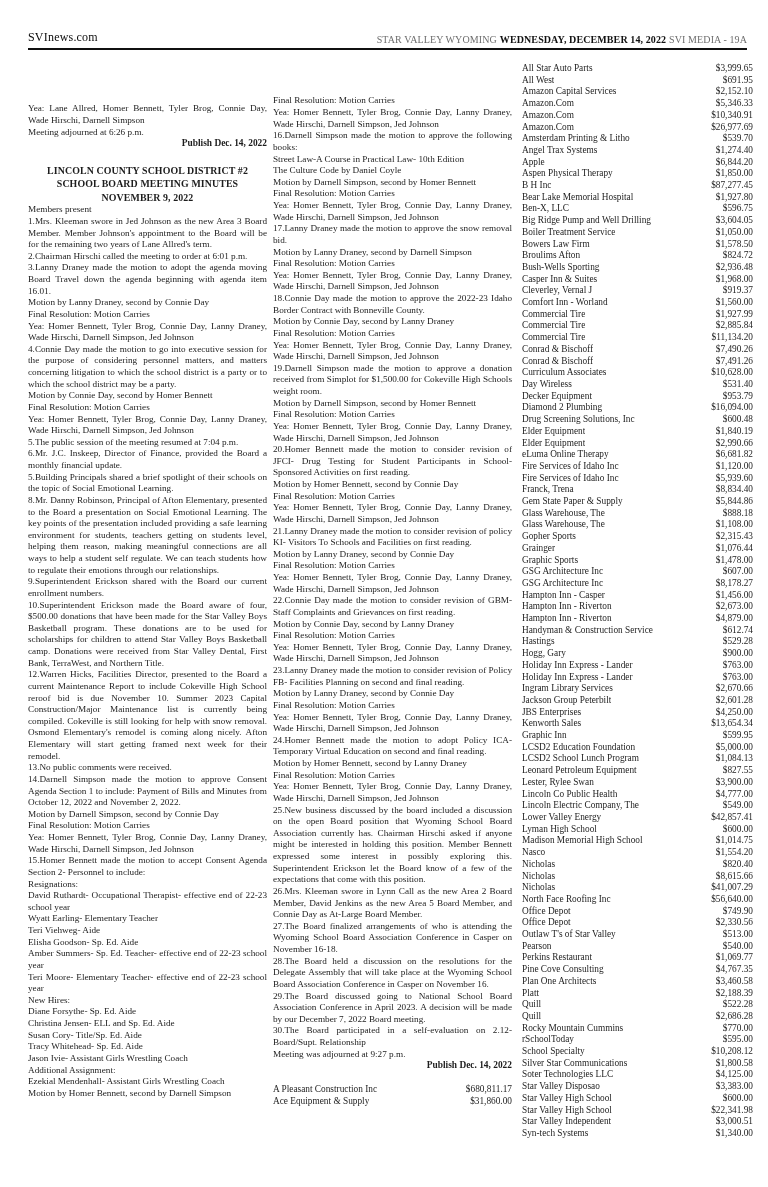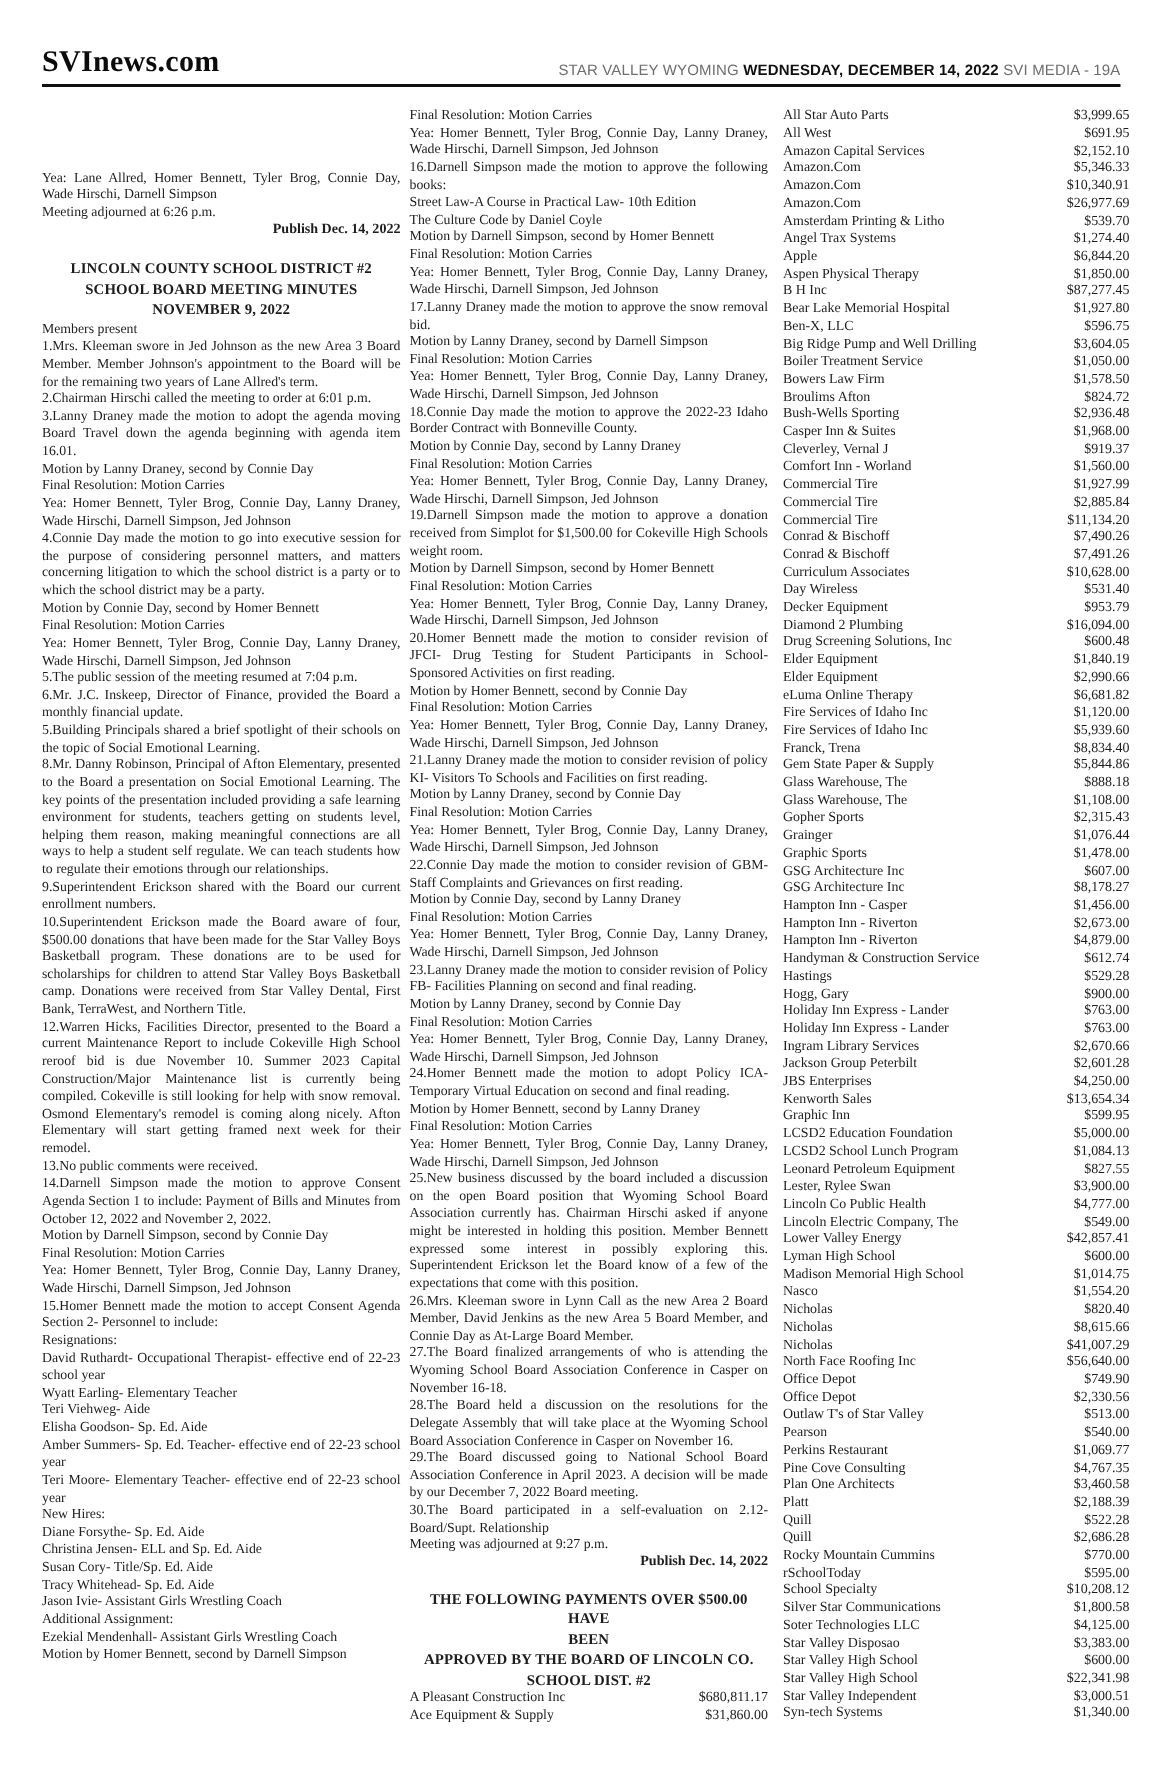--- a/index.html
+++ b/index.html
@@ -2,23 +2,23 @@
 <html><head>
 <meta charset="utf-8">
 <style>
   html,body{margin:0;padding:0;background:#ffffff;}
   body{width:768px;height:1187px;overflow:hidden;
        font-family:"Liberation Serif","DejaVu Serif",serif;color:#1d1d1d;
        -webkit-font-smoothing:antialiased;}
   .page{position:relative;width:768px;height:1187px;background:#fff;}
   .header{display:flex;justify-content:space-between;align-items:flex-end;
           margin:30px 21px 0 28px;}
-  .site{font-weight:700;font-size:20px;letter-spacing:.2px;color:#0b0b0b;
+  .site{font-weight:400;font-size:12px;letter-spacing:.2px;color:#0b0b0b;
         font-family:"Liberation Serif",serif;}
-  .meta{font-family:Liberation Sans, sans-serif;font-size:10px;
+  .meta{font-family:Liberation Serif, serif;font-size:10px;
         letter-spacing:.1px;color:#6e6e6e;white-space:nowrap;}
   .meta .m-bold{color:#111;font-weight:700;}
   .meta span{margin-left:3px;}
   .rule{border-top:2px solid #101010;margin:3px 21px 0 28px;}
   .cols{display:flex;align-items:center;margin:13px 20px 0 28px;}
   .col{flex:none;}
   .col-0{width:239px;}
   .col-1{width:239px;margin-left:6px;}
   .col-2{width:231px;margin-left:10px;}
   .para{font-size:9.2px;line-height:11.62px;text-align:justify;
@@ -136,26 +136,20 @@
         <div class="para">Yea: Homer Bennett, Tyler Brog, Connie Day, Lanny Draney, Wade Hirschi, Darnell Simpson, Jed Johnson</div>
         <div class="para">25.New business discussed by the board included a discussion on the open Board position that Wyoming School Board Association currently has. Chairman Hirschi asked if anyone might be interested in holding this position. Member Bennett expressed some interest in possibly exploring this. Superintendent Erickson let the Board know of a few of the expectations that come with this position.</div>
         <div class="para">26.Mrs. Kleeman swore in Lynn Call as the new Area 2 Board Member, David Jenkins as the new Area 5 Board Member, and Connie Day as At-Large Board Member.</div>
         <div class="para">27.The Board finalized arrangements of who is attending the Wyoming School Board Association Conference in Casper on November 16-18.</div>
         <div class="para">28.The Board held a discussion on the resolutions for the Delegate Assembly that will take place at the Wyoming School Board Association Conference in Casper on November 16.</div>
         <div class="para">29.The Board discussed going to National School Board Association Conference in April 2023. A decision will be made by our December 7, 2022 Board meeting.</div>
         <div class="para">30.The Board participated in a self-evaluation on 2.12-Board/Supt. Relationship</div>
         <div class="para">Meeting was adjourned at 9:27 p.m.</div>
         <div class="publish">Publish Dec. 14, 2022</div>
         <div class="spacer" style="height: 12px;"></div>
-        <div class="heading">
-          <div>THE FOLLOWING PAYMENTS OVER $500.00 HAVE</div>
-          <div>BEEN</div>
-          <div>APPROVED BY THE BOARD OF LINCOLN CO.</div>
-          <div>SCHOOL DIST. #2</div>
-        </div>
         <div class="payrow">
           <span class="payname">A Pleasant Construction Inc</span>
           <span class="payamt">$680,811.17</span>
         </div>
         <div class="payrow">
           <span class="payname">Ace Equipment &amp; Supply</span>
           <span class="payamt">$31,860.00</span>
         </div>
       </div>
     <div class="col col-2">

